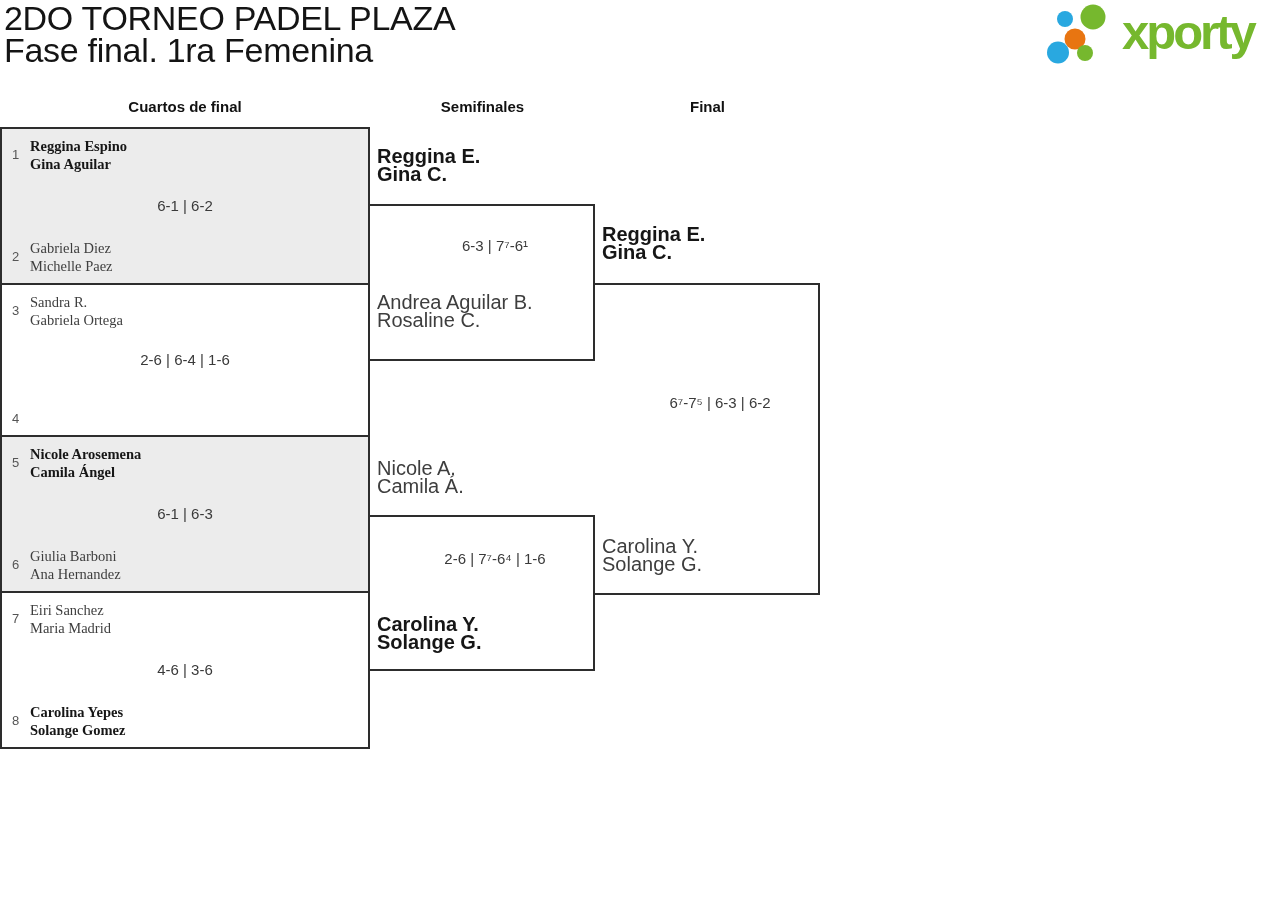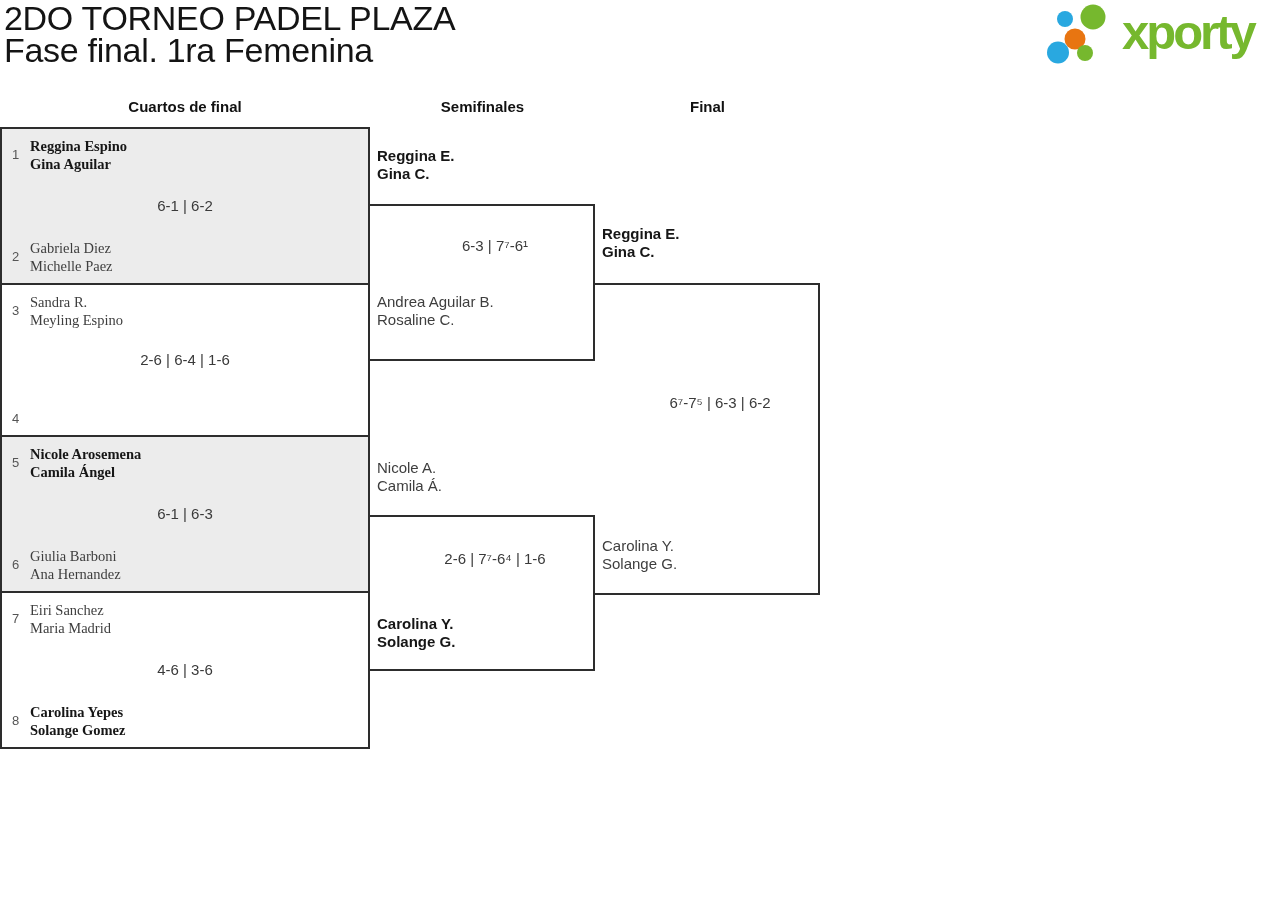--- a/index.html
+++ b/index.html
@@ -71,21 +71,21 @@
 
   
   .connector {
     position: absolute; border: 2px solid #2d2d2d; border-left: none;
     background: transparent;
   }
   .sf1-box { left: 370px; top: 204px; width: 225px; height: 157px; }
   .sf2-box { left: 370px; top: 515px; width: 225px; height: 156px; }
   .f-box   { left: 595px; top: 283px; width: 225px; height: 312px; }
 
-  .bracket-label { position: absolute; font-size: 15px; line-height: 18px; color: #3e3e3e; }
+  .bracket-label { position: absolute; font-size: 20px; line-height: 18px; color: #3e3e3e; }
   .bracket-label div { white-space: nowrap; }
   .bracket-label.winner { font-weight: 700; color: #161616; }
 
   .free-score {
     position: absolute; width: 250px; text-align: center;
     font-size: 15px; color: #3a3a3a; line-height: 19px;
   }
   .sf1-score { left: 370px; top: 236px; }
   .sf2-score { left: 370px; top: 549px; }
   .f-score   { left: 595px; top: 393px; }
@@ -138,21 +138,21 @@
         <div>Michelle Paez</div>
       </span>
     </div>
   </div>
 
   <div class="match m2">
     <div class="team-row pos-top">
       <span class="seed">3</span>
       <span class="names">
         <div>Sandra R.</div>
-        <div>Meyling Espino</div>
+        <div>Gabriela Ortega</div>
       </span>
     </div>
     <div class="score">2-6 | 6-4 | 1-6</div>
     <div class="team-row pos-bottom winner">
       <span class="seed">4</span>
     </div>
   </div>
 
   <div class="match gray m3">
     <div class="team-row pos-top winner">

